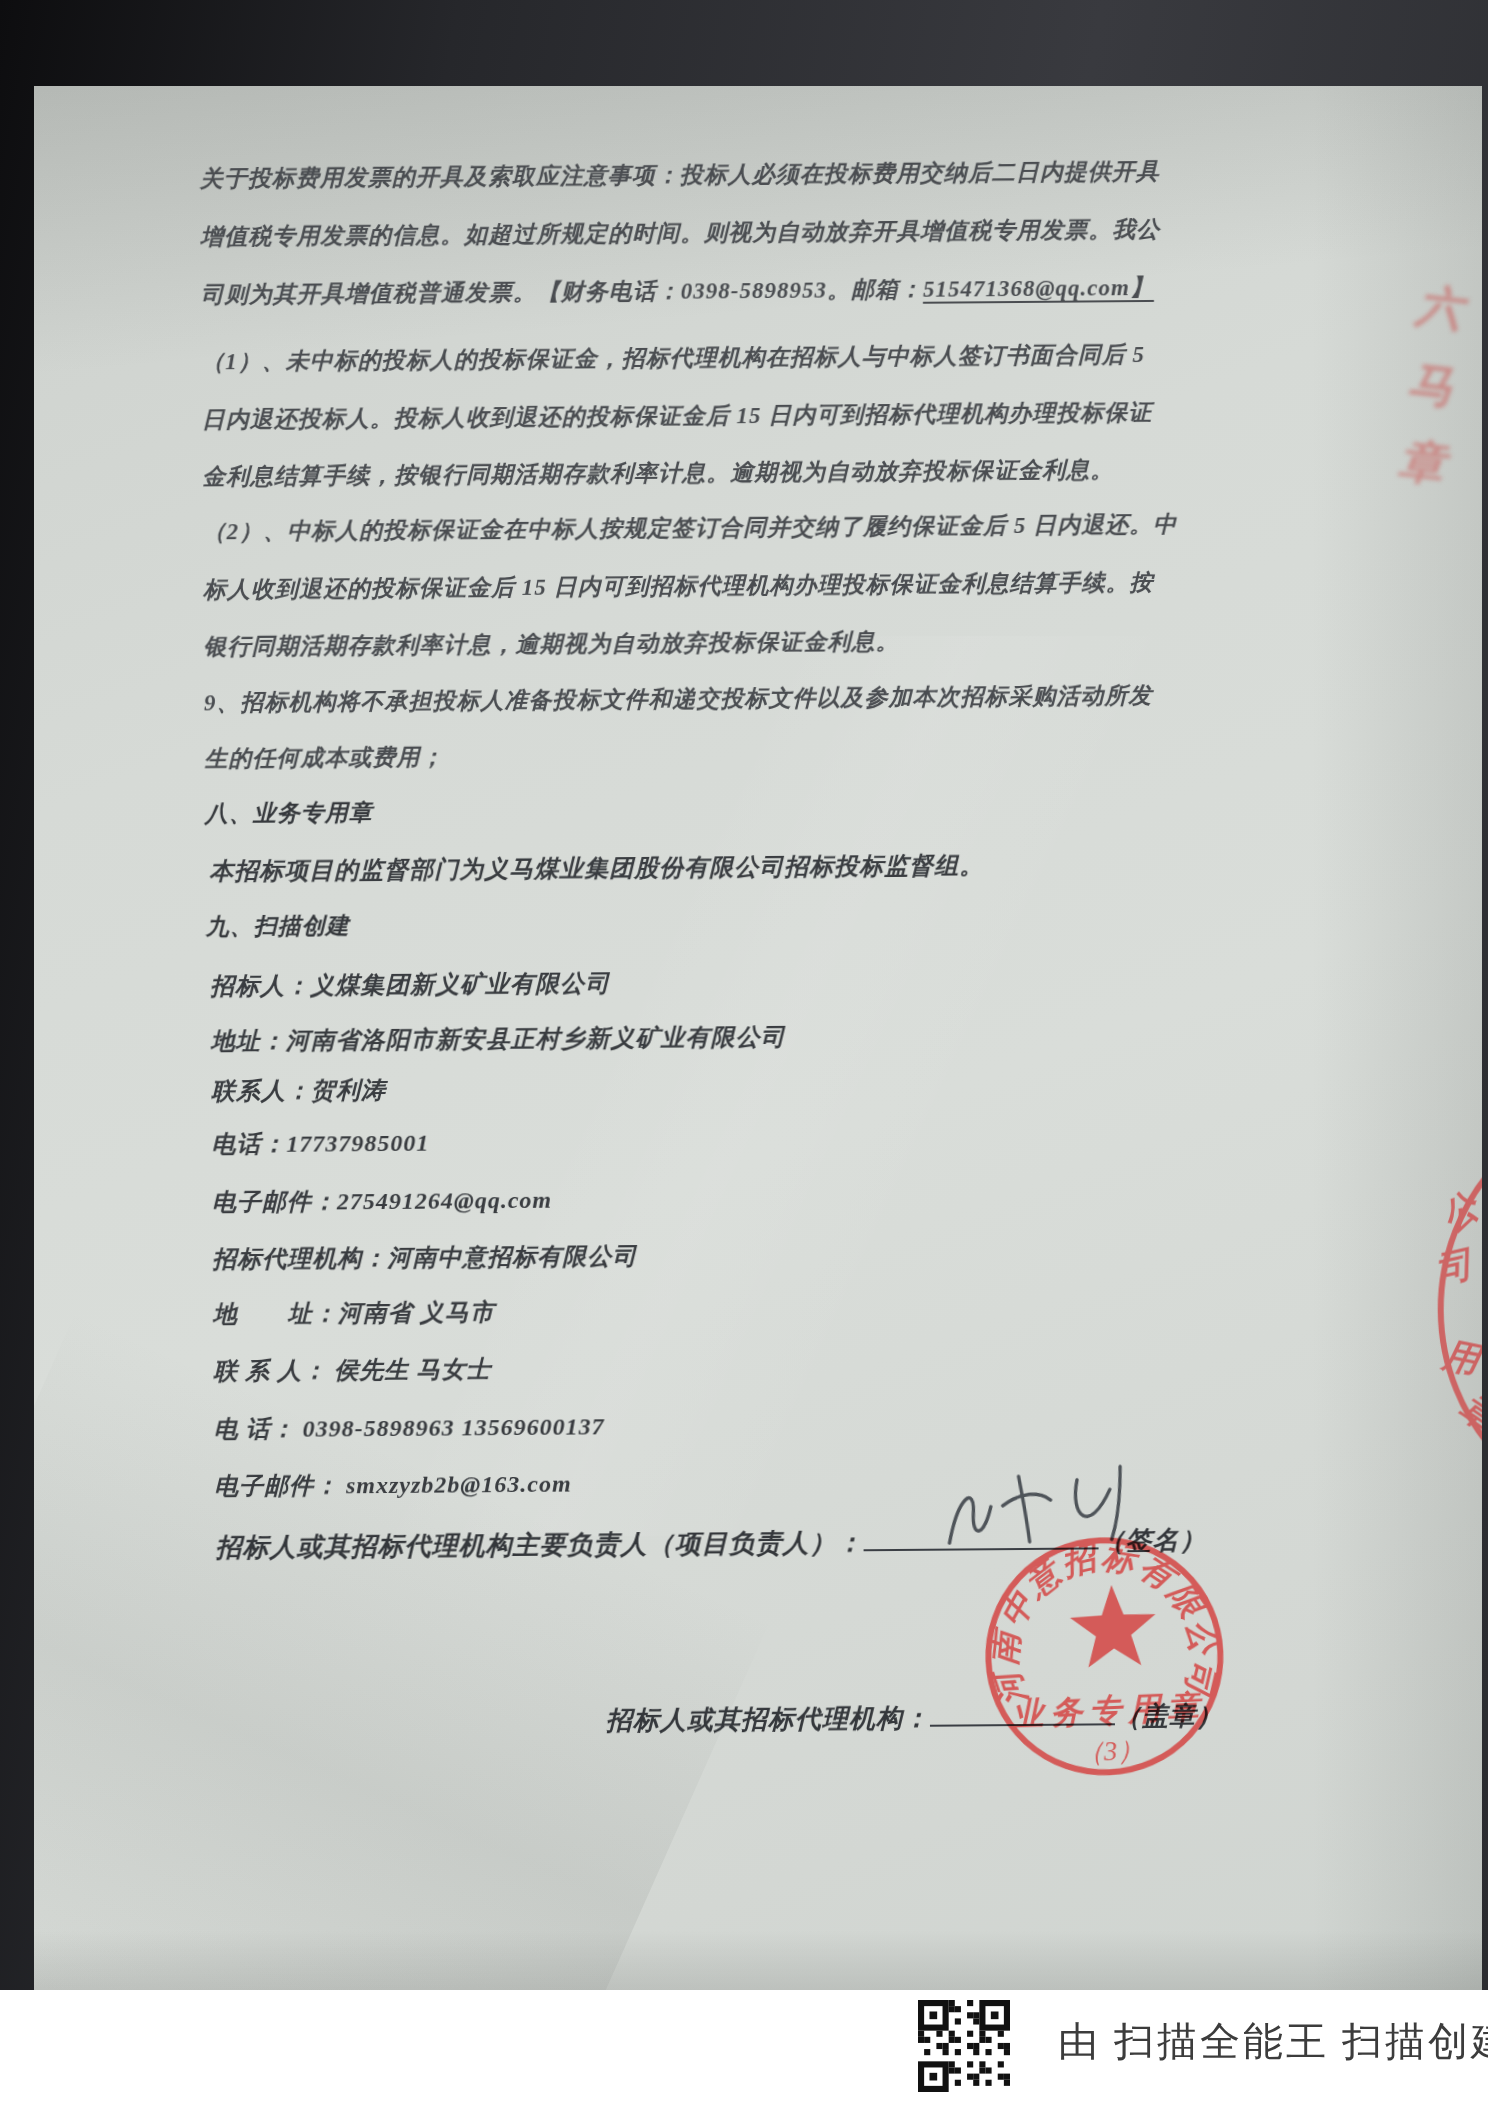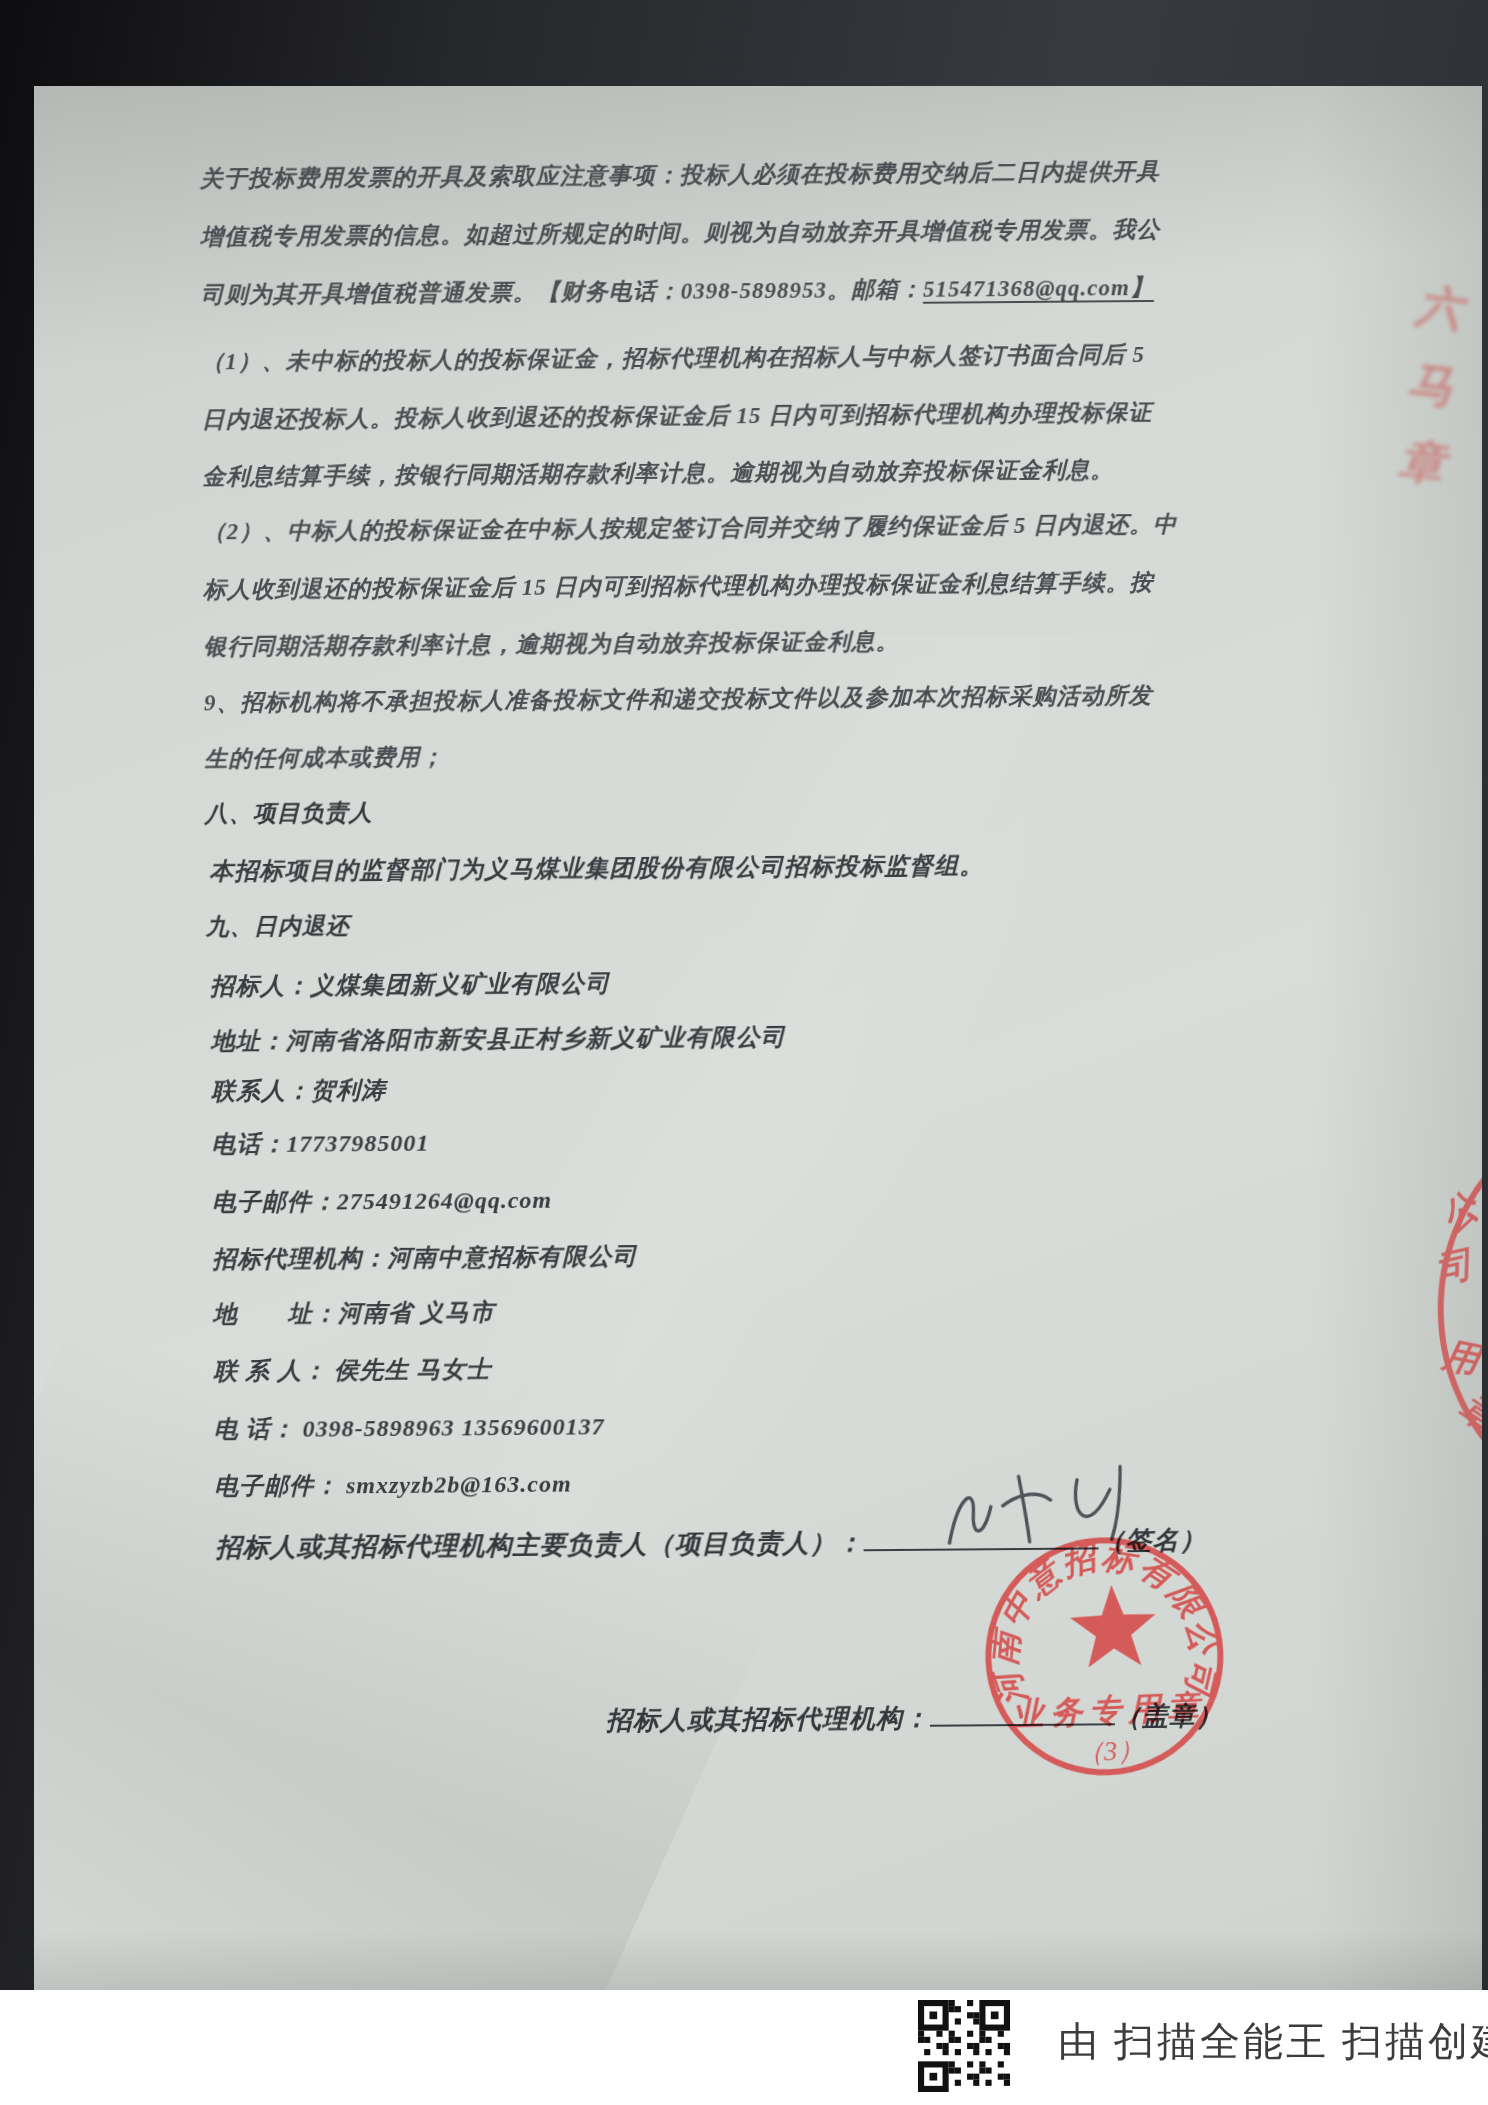--- a/index.html
+++ b/index.html
@@ -65,23 +65,23 @@
       <div class="line para-blur" style="top:320px">日内退还投标人。投标人收到退还的投标保证金后 15 日内可到招标代理机构办理投标保证</div>
       <div class="line para-blur" style="top:377px">金利息结算手续，按银行同期活期存款利率计息。逾期视为自动放弃投标保证金利息。</div>
 
       <div class="line para-blur" style="top:432px">（2）、中标人的投标保证金在中标人按规定签订合同并交纳了履约保证金后 5 日内退还。中</div>
       <div class="line para-blur" style="top:490px">标人收到退还的投标保证金后 15 日内可到招标代理机构办理投标保证金利息结算手续。按</div>
       <div class="line para-blur" style="top:547px">银行同期活期存款利率计息，逾期视为自动放弃投标保证金利息。</div>
 
       <div class="line para-blur" style="top:603px">9、招标机构将不承担投标人准备投标文件和递交投标文件以及参加本次招标采购活动所发</div>
       <div class="line para-blur" style="top:659px">生的任何成本或费用；</div>
 
-      <div class="line heading" style="top:714px">八、项目负责人</div>
+      <div class="line heading" style="top:714px">八、业务专用章</div>
       <div class="line contact" style="top:771px">本招标项目的监督部门为义马煤业集团股份有限公司招标投标监督组。</div>
-      <div class="line heading" style="top:827px">九、日内退还</div>
+      <div class="line heading" style="top:827px">九、扫描创建</div>
 
       <div class="line contact" style="top:886px">招标人：义煤集团新义矿业有限公司</div>
       <div class="line contact" style="top:941px">地址：河南省洛阳市新安县正村乡新义矿业有限公司</div>
       <div class="line contact" style="top:991px">联系人：贺利涛</div>
       <div class="line contact" style="top:1044px">电话：17737985001</div>
       <div class="line contact" style="top:1102px">电子邮件：275491264@qq.com</div>
       <div class="line contact" style="top:1159px">招标代理机构：河南中意招标有限公司</div>
       <div class="line contact" style="top:1214px">地　　址：河南省 义马市</div>
       <div class="line contact" style="top:1271px">联 系 人：  侯先生 马女士</div>
       <div class="line contact" style="top:1329px">电 话：  0398-5898963  13569600137</div>

